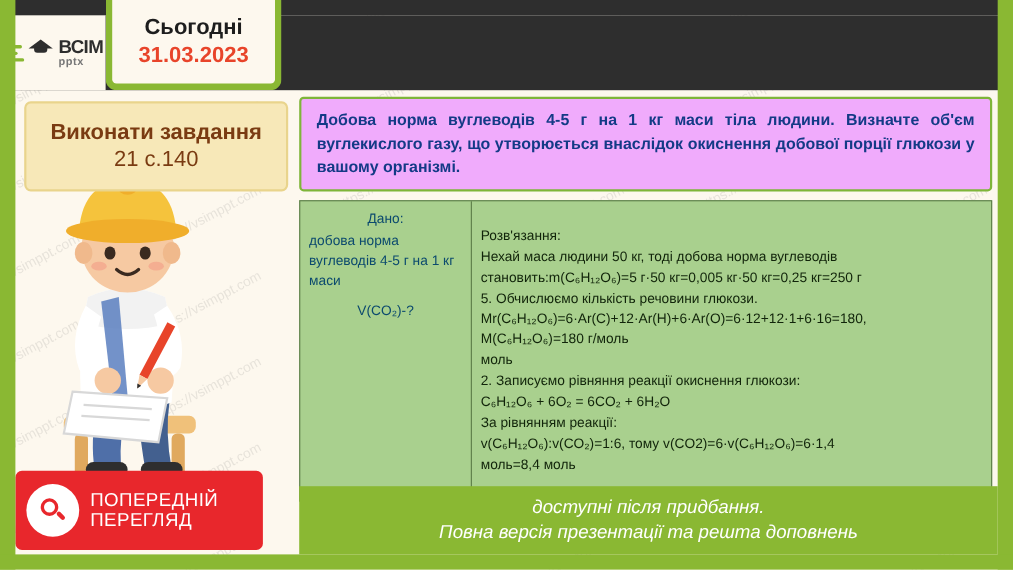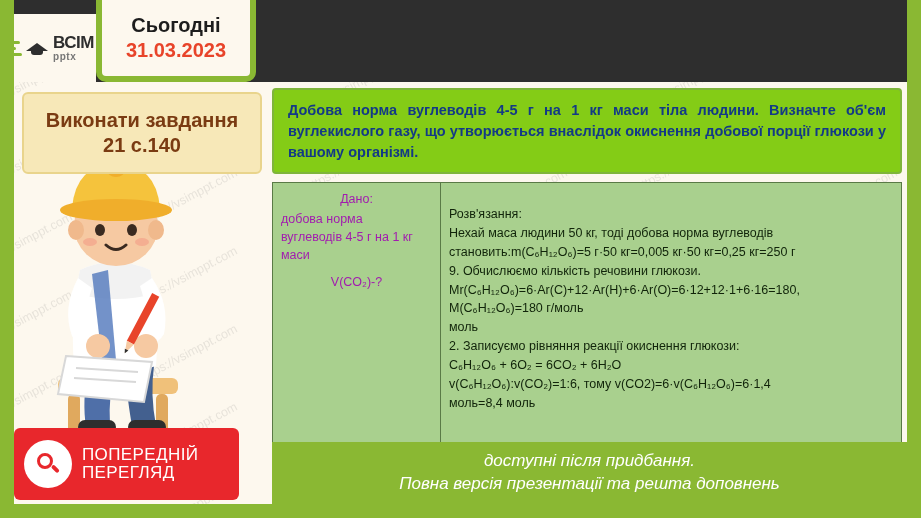--- a/index.html
+++ b/index.html
@@ -55,21 +55,20 @@
     position: absolute;
     left: 0; top: 14px;
     width: 96px; height: 68px;
     background: #fdf8ee;
     display: flex;
     align-items: center;
     justify-content: center;
   }
   .logo-wrap {
     display: flex;
-    align-items: center;
     gap: 4px;
     padding-left: 4px;
   }
   .logo-lines {
     display: flex;
     flex-direction: column;
     gap: 3px;
     justify-content: center;
   }
   .logo-lines i {
@@ -168,53 +167,53 @@
     border: 2px solid #e9d48c;
     border-radius: 6px;
     display: flex;
     flex-direction: column;
     align-items: center;
     justify-content: center;
     gap: 2px;
     color: #7a3b12;
   }
   .task-line1 { font-size: 20px; font-weight: bold; }
-  .task-line2 { font-size: 20px; font-weight: bold; }
+  .task-line2 { font-size: 20px; font-weight: normal; }
 
   
   .problem-box {
     position: absolute;
     left: 272px; top: 88px;
     width: 630px; height: 86px;
-    background: #84cc16;
+    background: #f0abfc;
     border: 2px solid #7fb53a;
     border-radius: 4px;
     padding: 10px 14px;
     color: #133a86;
     font-size: 14.5px;
     font-weight: bold;
     line-height: 1.45;
     text-align: justify;
   }
 
   
   .solution {
     position: absolute;
     left: 272px; top: 182px;
     width: 630px; height: 274px;
     background: #a9d08e;
     border: 1px solid #5a7a46;
     display: flex;
   }
   .sol-given {
-    width: 168px;
+    width: 156px;
     border-right: 1px solid #5a7a46;
     padding: 7px 8px;
     font-size: 12.5px;
-    color: #a21caf;
+    color: #0c4a6e;
     line-height: 1.45;
   }
   .sol-given .given-title {
     text-align: center;
     margin-bottom: 2px;
   }
   .sol-given .given-q {
     margin-top: 8px;
     text-align: center;
   }
@@ -450,26 +449,27 @@
           <div>вуглеводів 4-5 г на 1 кг</div>
           <div>маси</div>
         </div>
       <div class="given-q">V(CO₂)-?</div>
     </div>
     <div class="sol-body">
       <p>Розв'язання:</p>
       <div id="solution-lines">
           <p>Нехай маса людини 50 кг, тоді добова норма вуглеводів</p>
           <p>становить:m(C₆H₁₂O₆)=5 г·50 кг=0,005 кг·50 кг=0,25 кг=250 г</p>
-          <p>9. Обчислюємо кількість речовини   глюкози.</p>
+          <p>5. Обчислюємо кількість речовини   глюкози.</p>
           <p>Mr(C₆H₁₂O₆)=6·Ar(C)+12·Ar(H)+6·Ar(O)=6·12+12·1+6·16=180,</p>
           <p>M(C₆H₁₂O₆)=180 г/моль</p>
           <p>моль</p>
           <p>2. Записуємо рівняння реакції окиснення глюкози:</p>
           <p>C₆H₁₂O₆ + 6O₂ = 6CO₂ + 6H₂O</p>
+          <p>За рівнянням реакції:</p>
           <p> v(C₆H₁₂O₆):v(CO₂)=1:6,  тому v(CO2)=6·v(C₆H₁₂O₆)=6·1,4</p>
           <p>моль=8,4 моль</p>
         </div>
     </div>
   </div>
 
   <div class="bottom-banner">
     <span>доступні після придбання.</span>
     <span>Повна версія презентації та решта доповнень</span>
   </div>

